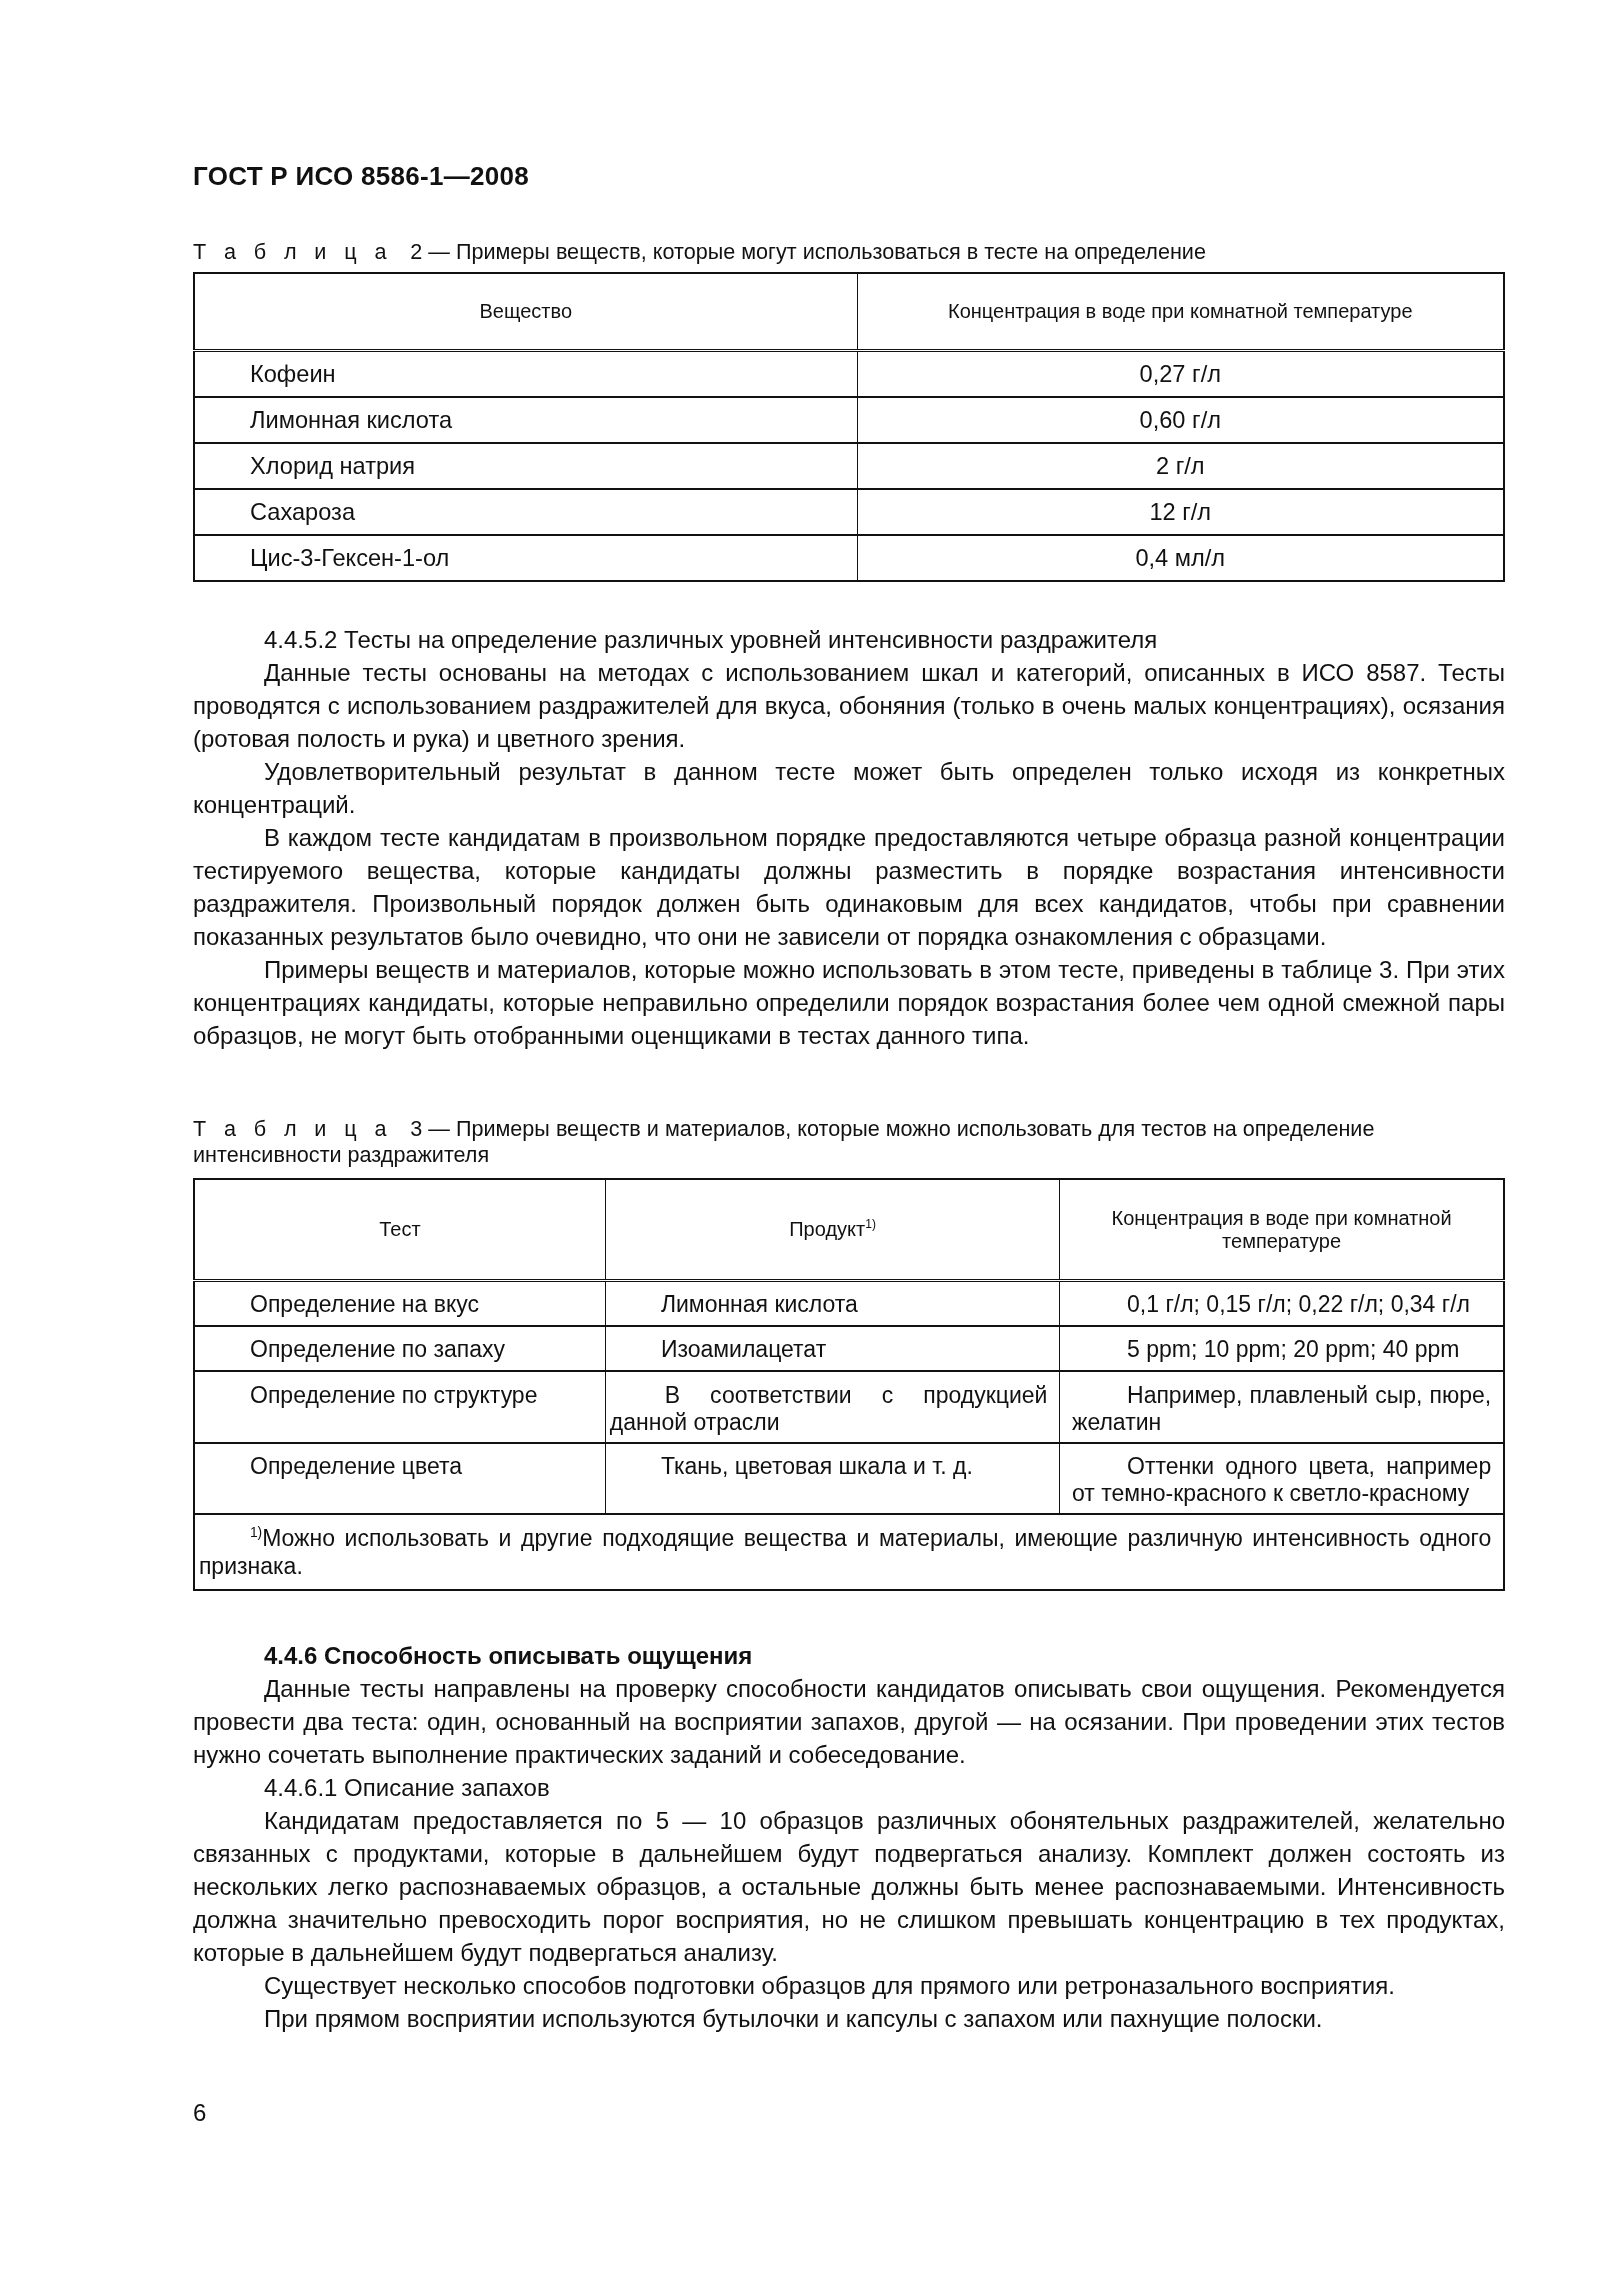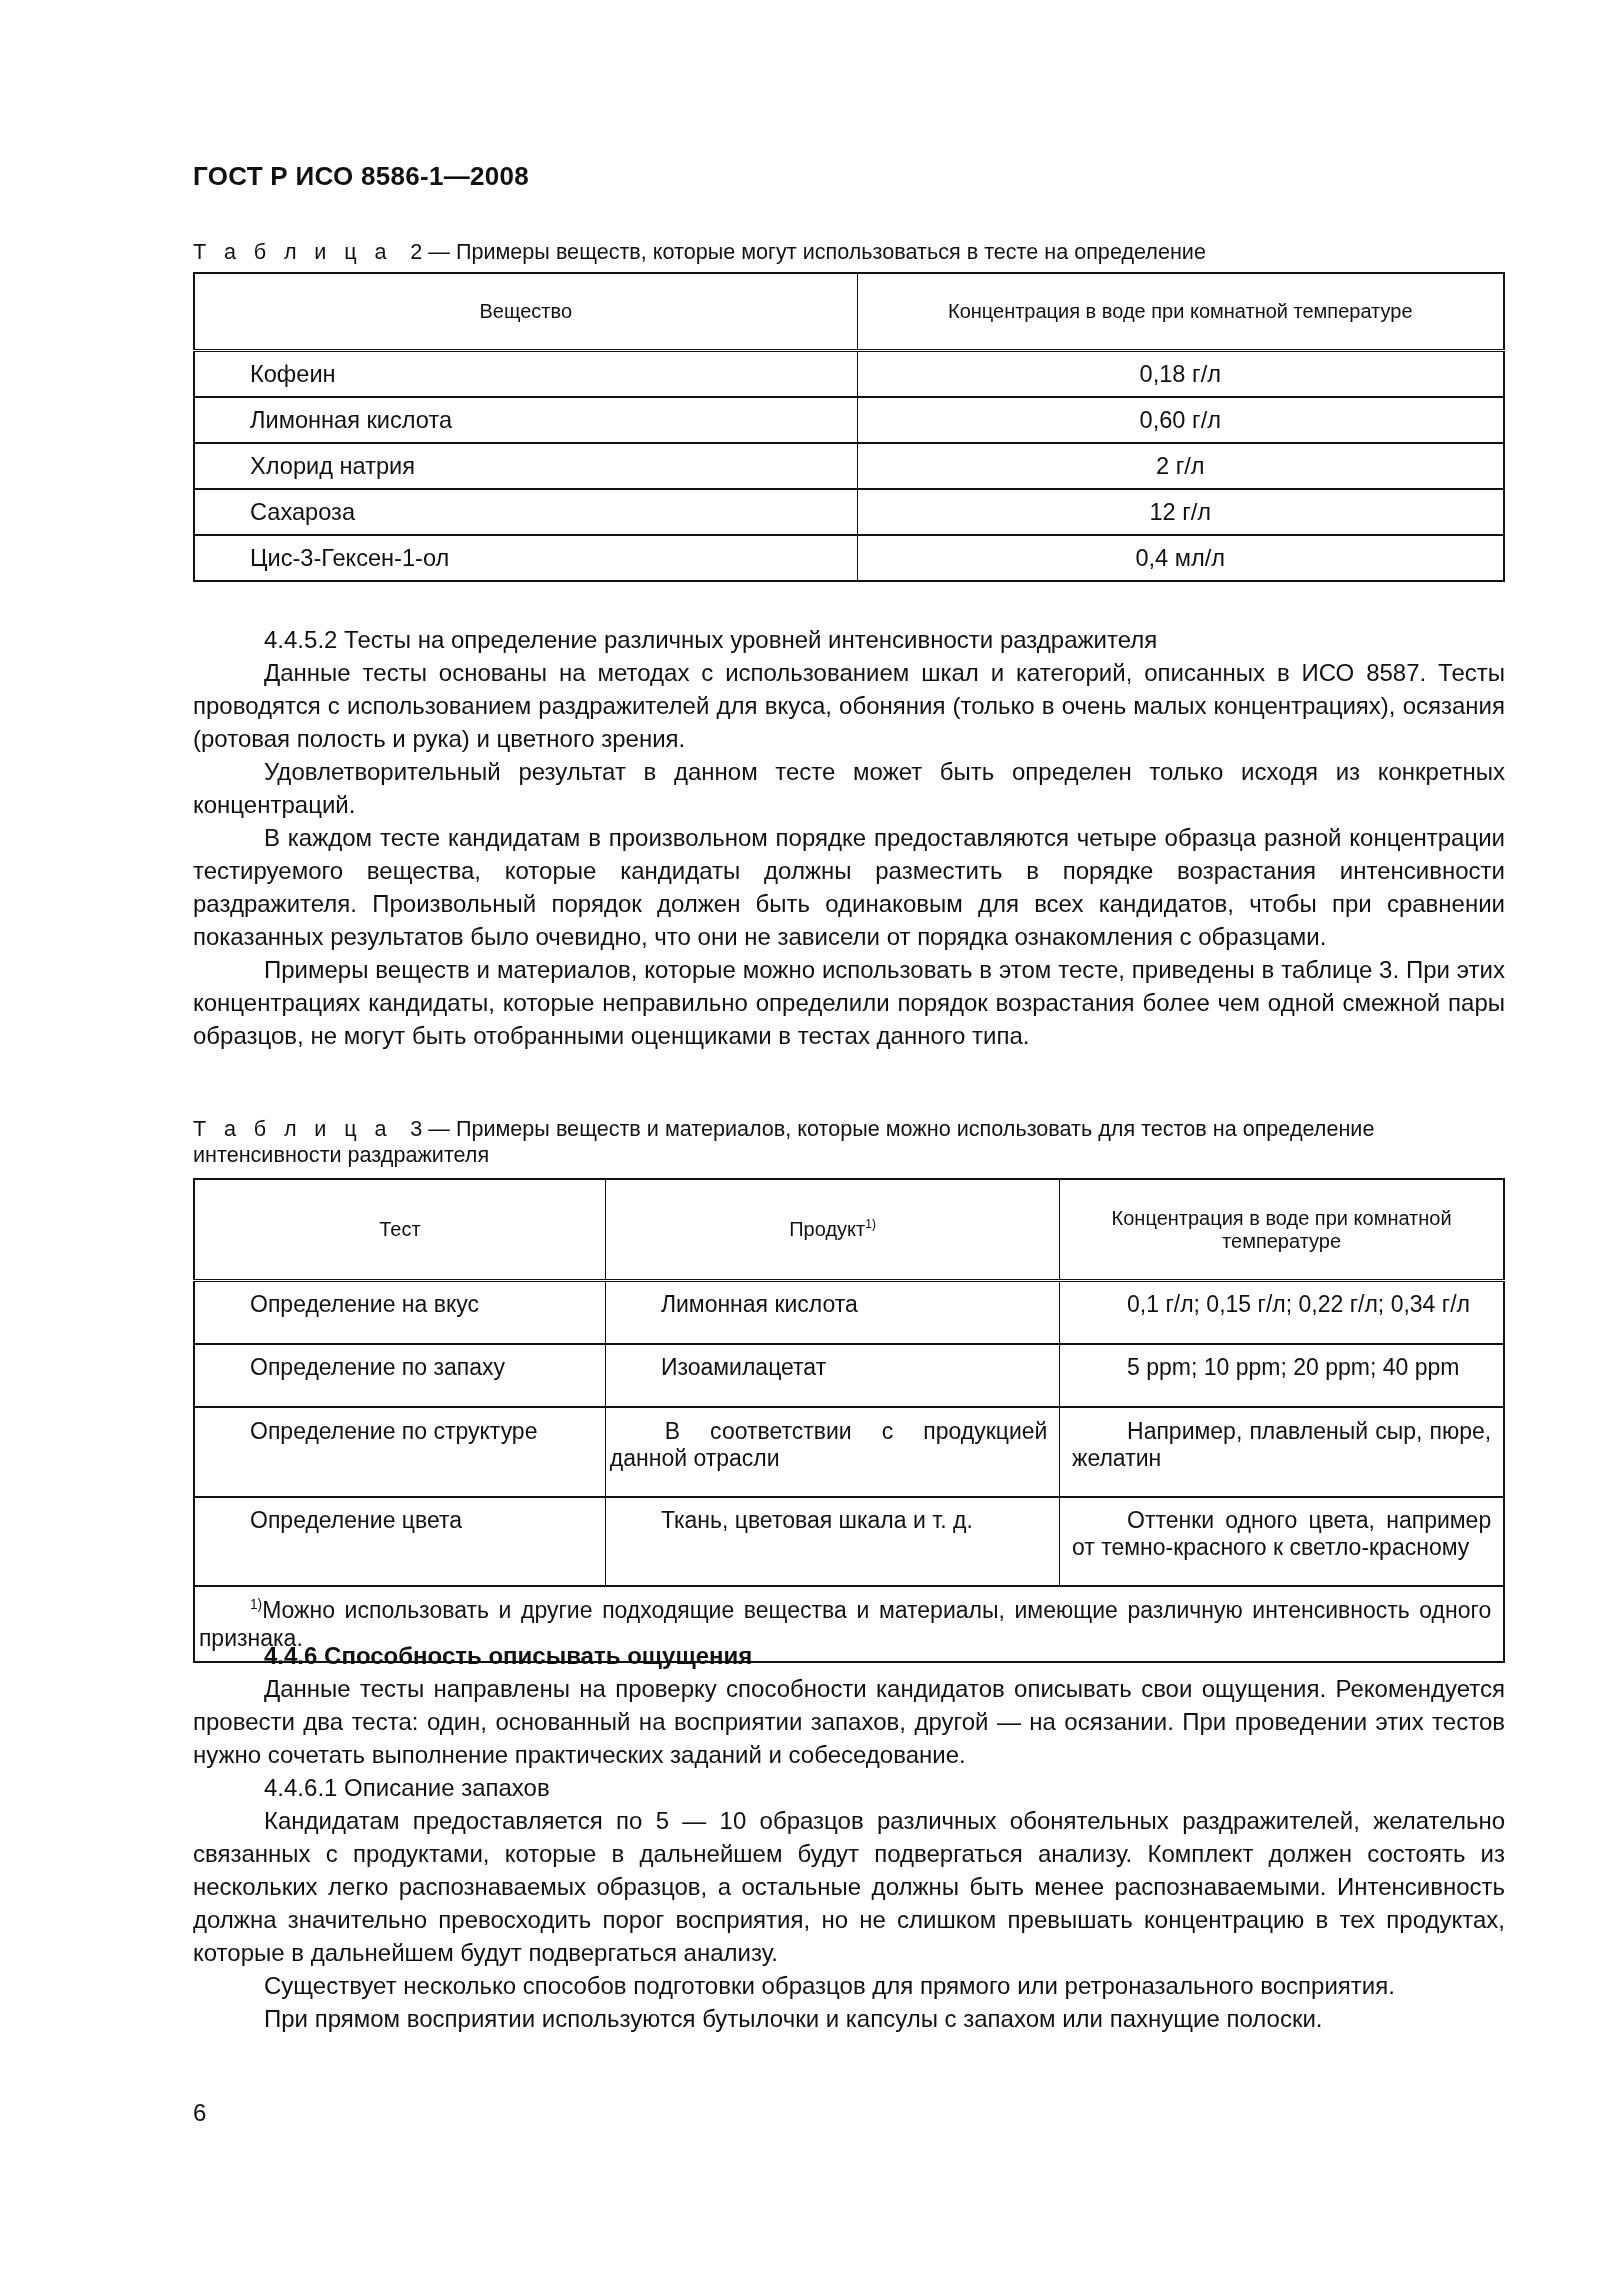--- a/index.html
+++ b/index.html
@@ -22,21 +22,21 @@
   #table2 td { height: 44px; vertical-align: middle; }
   #table2 td.sub { padding-left: 55px; }
   #table2 td.conc { text-align: center; }
   .body-text { position: absolute; left: 0; width: 1312px; font-size: 24px; line-height: 33px; text-align: justify; }
   .body-text p { margin: 0; text-indent: 71px; }
   .body-text p.last { text-align-last: left; }
   #sec4452 { top: 623px; }
   #t3-caption { position: absolute; top: 1116px; left: 0; width: 1312px; line-height: 26px; }
   #table3 { position: absolute; top: 1178px; left: 0; border-radius: 6px; }
   #table3 th { height: 99px; }
-  #table3 td { vertical-align: top; padding-top: 9.2px; padding-bottom: 23px; line-height: 27.5px; font-size: 23px; }
+  #table3 td { vertical-align: top; padding-top: 9.2px; padding-bottom: 5px; line-height: 27.5px; font-size: 23px; }
   #table3 td.ind { text-indent: 55px; padding-right: 11.8px; text-align: justify; }
   #table3 td.cn { text-indent: 55px; padding-right: 11.8px; padding-left: 11.8px; text-align: justify; }
   #table3 td.prod { padding-left: 3.9px; padding-right: 11.8px; }
   #table3 td.test { padding-left: 55px; }
   #table3 tr.row-short td { height: 29px; }
   #table3 .foot td { padding: 10.5px 11.8px 9.2px 3.9px; text-indent: 51px; text-align: justify; line-height: 27.5px; }
   sup { font-size: 60%; vertical-align: super; line-height: 0; }
   #sec446 { top: 1639px; }
   .bold-heading { font-weight: bold; }
   .pagenum { position: absolute; left: 0; top: 2099px; font-size: 24px; }
@@ -61,21 +61,21 @@
       </colgroup>
     <thead>
       <tr>
         <th>Вещество</th>
         <th>Концентрация в воде при комнатной температуре</th>
       </tr>
     </thead>
     <tbody>
       <tr class="first-row">
         <td class="sub">Кофеин</td>
-        <td class="conc">0,18 г/л</td>
+        <td class="conc">0,27 г/л</td>
       </tr>
       <tr>
         <td class="sub">Лимонная кислота</td>
         <td class="conc">0,60 г/л</td>
       </tr>
       <tr>
         <td class="sub">Хлорид натрия</td>
         <td class="conc">2 г/л</td>
       </tr>
       <tr>

